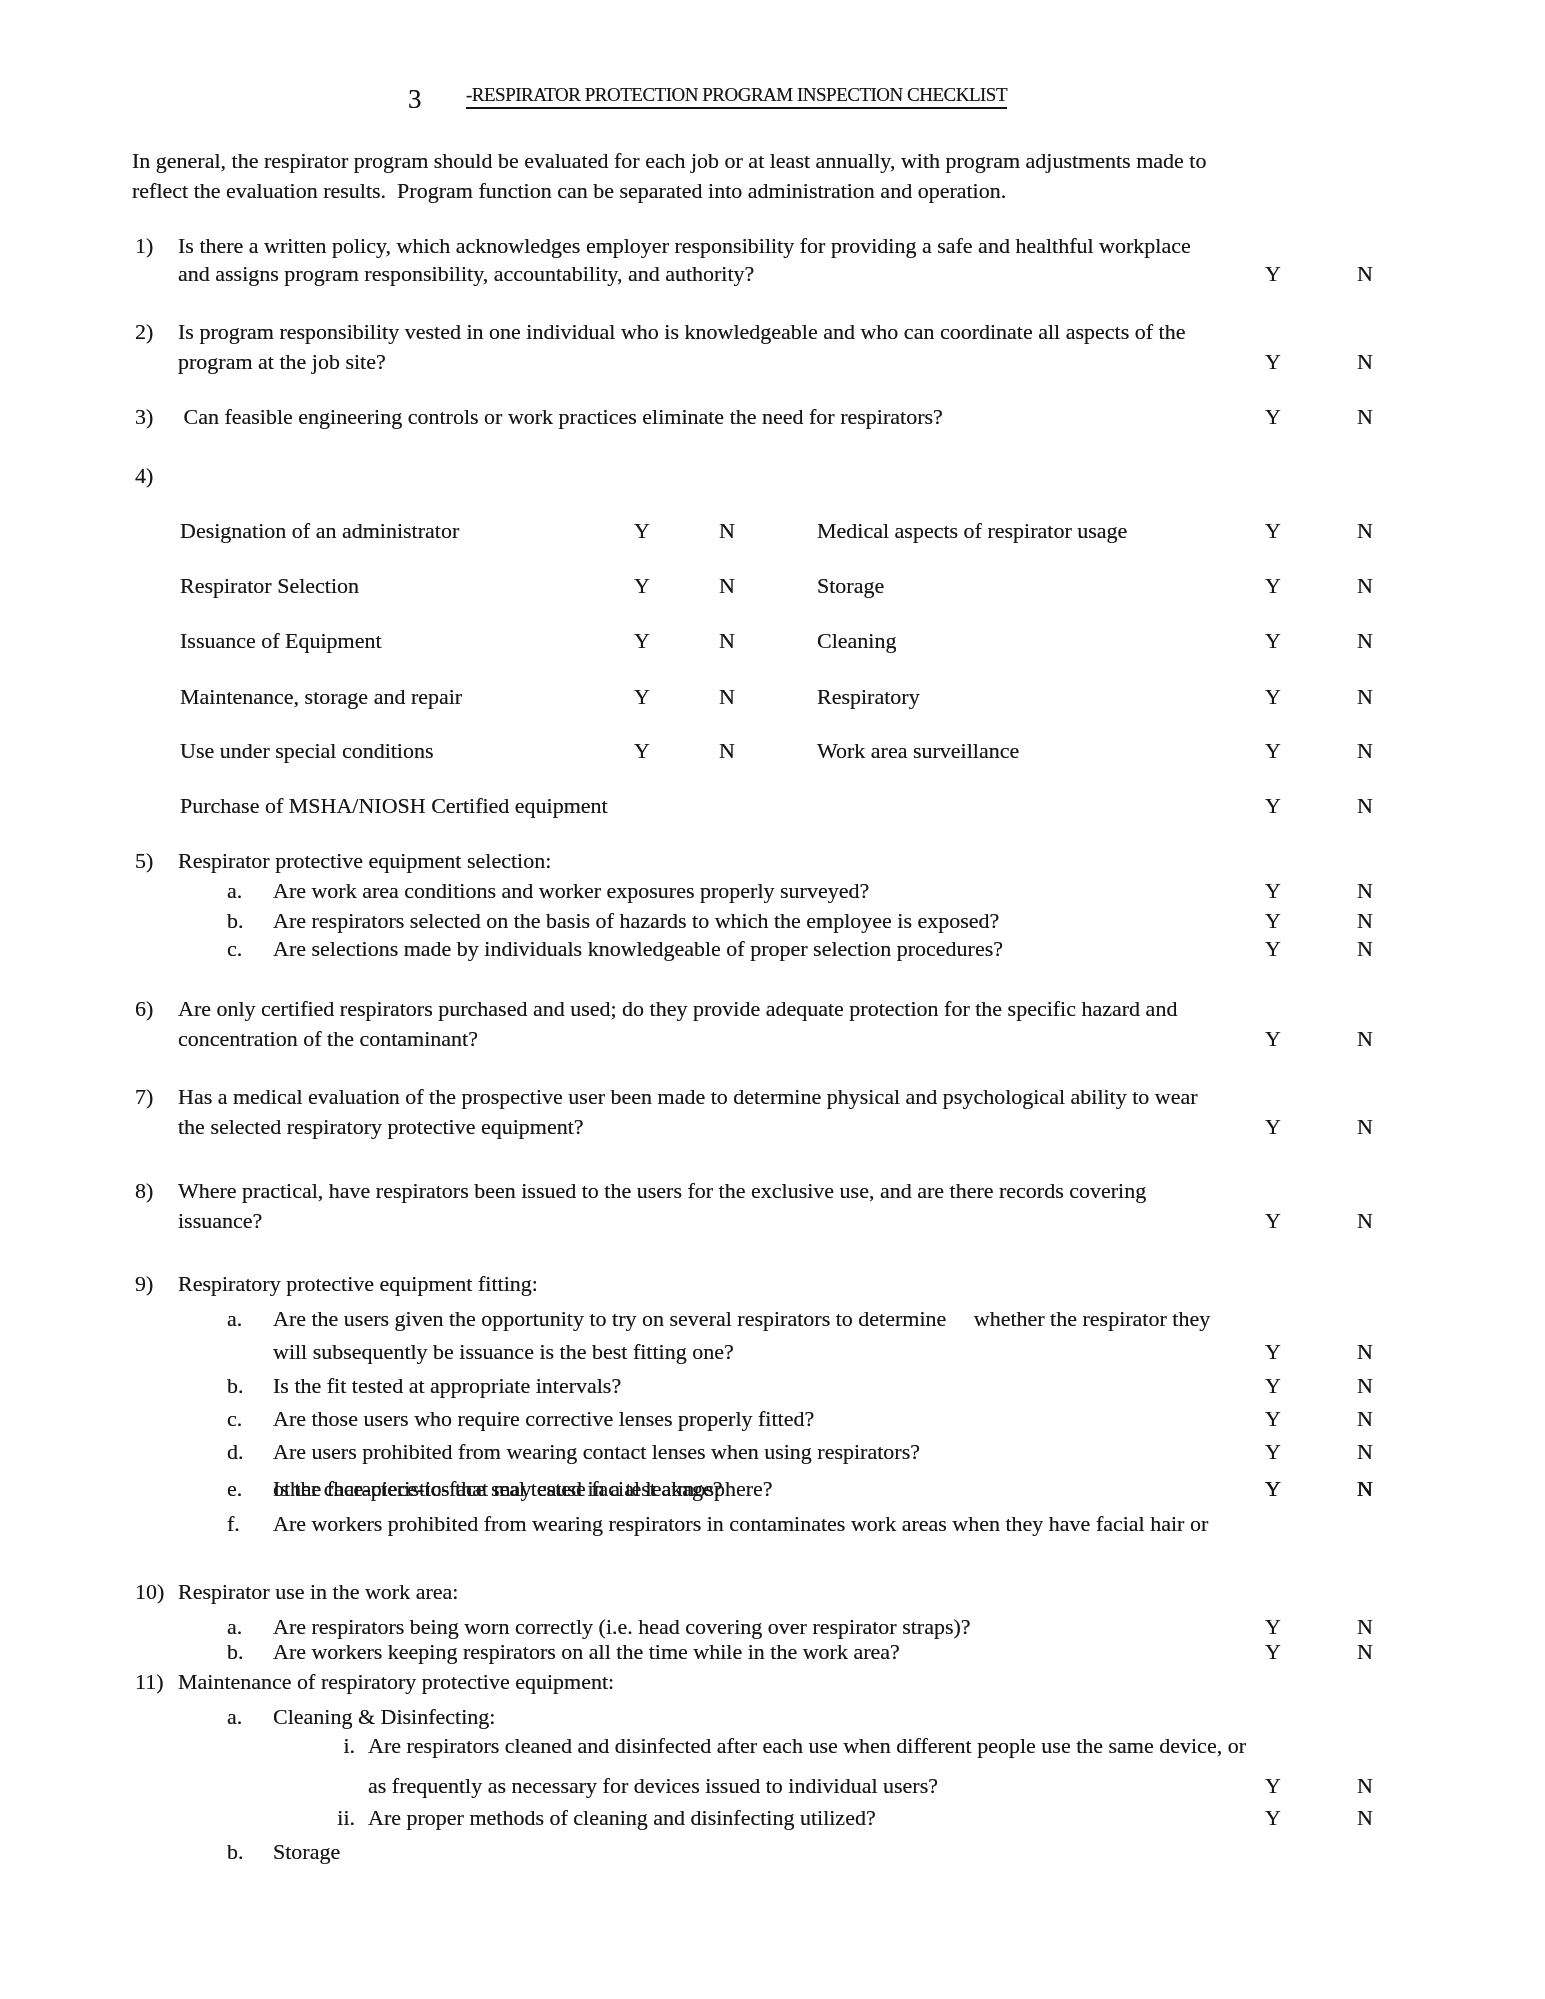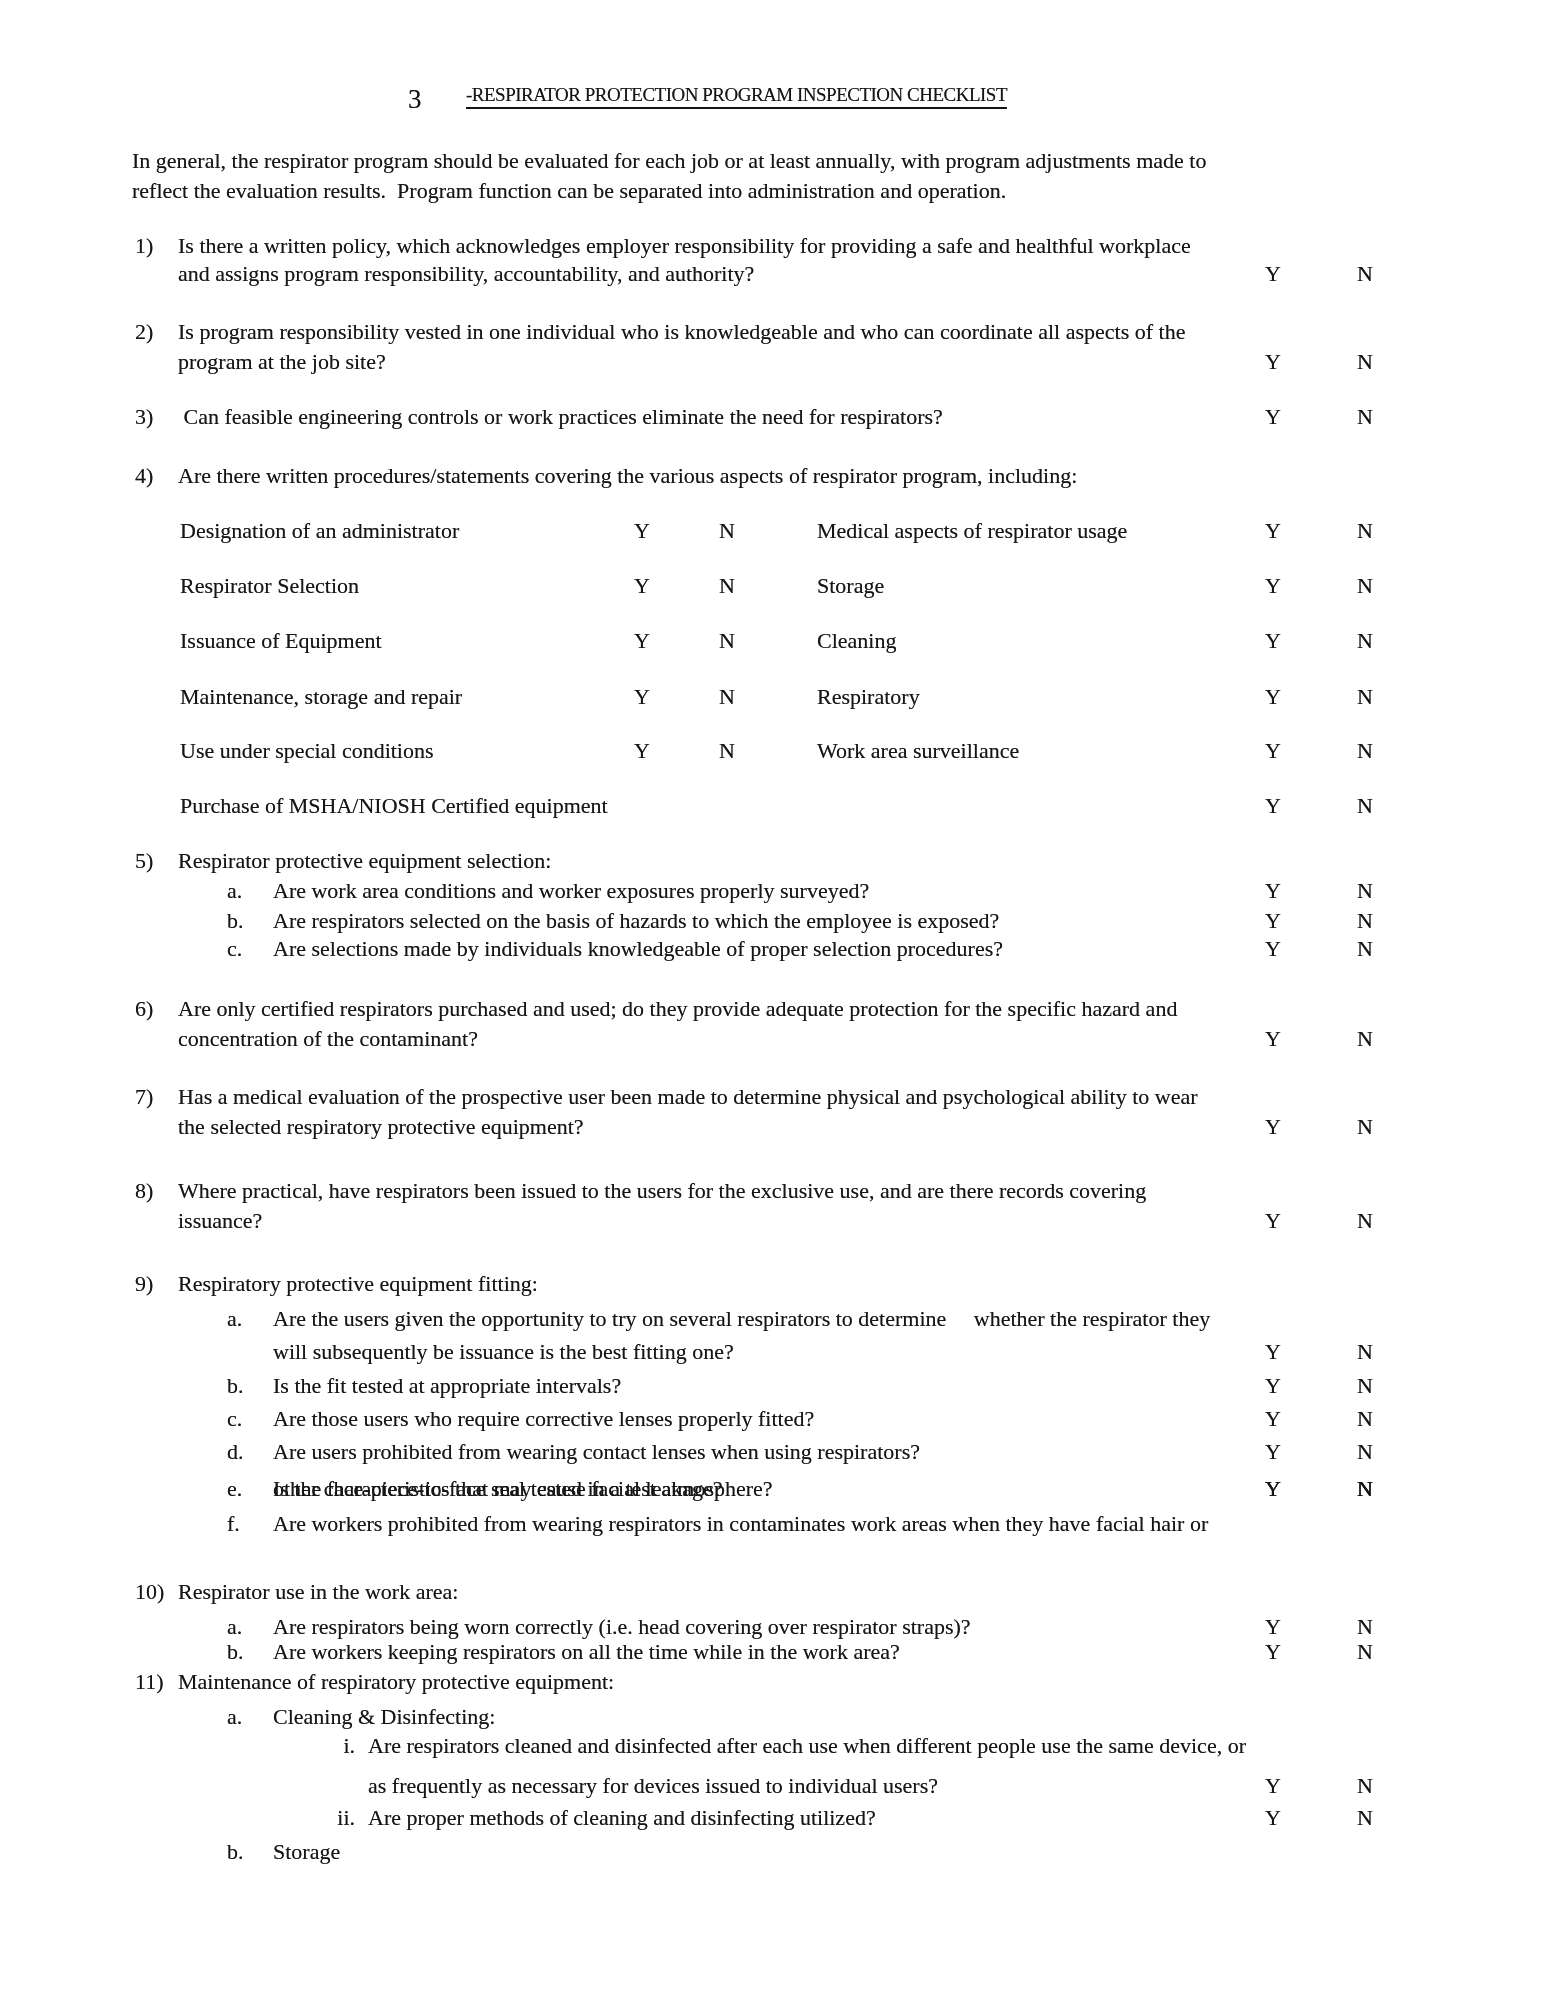--- a/index.html
+++ b/index.html
@@ -77,21 +77,20 @@
 
   <div class="row" style="top:404px">
     <span class="num">3)</span>
     <span class="txt"> Can feasible engineering controls or work practices eliminate the need for respirators?</span>
     <span class="y">Y</span>
     <span class="n">N</span>
   </div>
 
   <div class="row" style="top:463px">
     <span class="num">4)</span>
-    <span class="txt">Are there written procedures/statements covering the various aspects of respirator program, including:</span>
   </div>
 
   <div class="row" style="top:518px">
     <span class="tleft">Designation of an administrator</span>
     <span class="ty">Y</span>
     <span class="tn">N</span>
     <span class="tright">Medical aspects of respirator usage</span>
     <span class="y">Y</span>
     <span class="n">N</span>
   </div>

